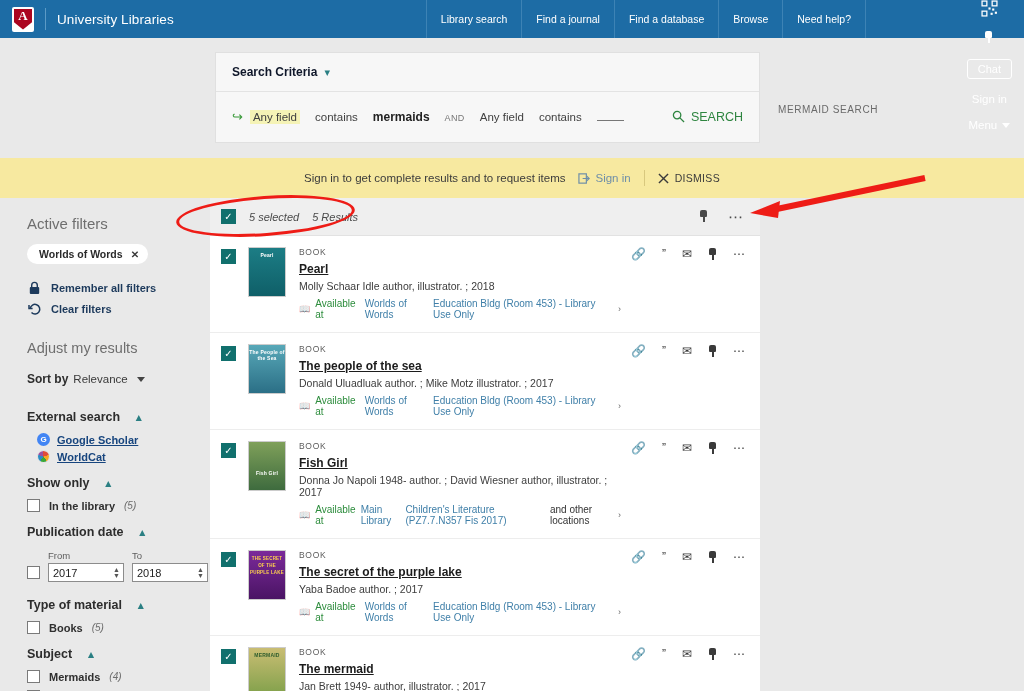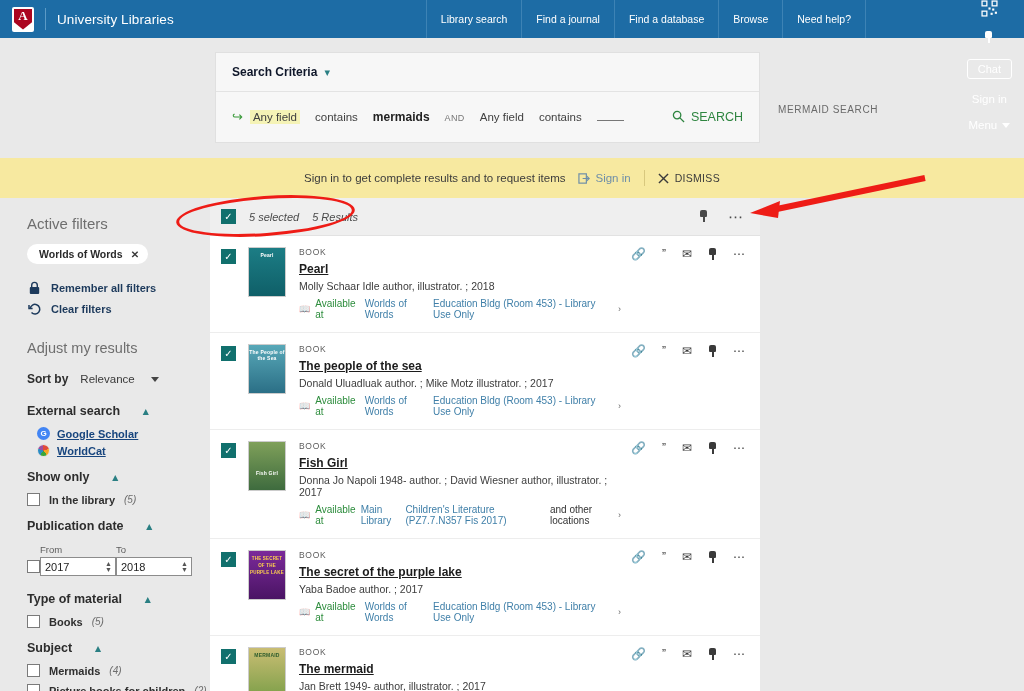--- a/index.html
+++ b/index.html
@@ -97,39 +97,39 @@
   .sidebar { width: 210px; padding: 17px 0 0 27px; background: #e9e9e9; }
   .facet-h1 { font-size: 15px; color: #6e6e6e; font-weight: normal; margin-bottom: 12px; }
   .chip {
     display: inline-flex; align-items: center; gap: 8px; background: #fff; border-radius: 13px;
     padding: 4px 9px 4px 12px; font-size: 10.5px; font-weight: bold; color: #2a2a2a; margin-bottom: 10px;
   }
   .chip-x { font-size: 10px; color: #3a3a3a; }
   .facet-action { display: flex; align-items: center; gap: 9px; margin: 7px 0; font-size: 11px; font-weight: bold; color: #1d3a5c; }
   .facet-action .gi { width: 15px; display: flex; justify-content: center; color: #1d3a5c; font-size: 13px; }
   .facet-h2 { font-size: 14.5px; color: #6e6e6e; margin: 24px 0 16px 0; font-weight: normal; }
-  .sortrow { display: flex; align-items: center; gap: 12px; margin-bottom: 18px; }
+  .sortrow { display: flex; align-items: center; gap: 5px; margin-bottom: 24px; }
   .sort-lbl { font-size: 12px; font-weight: bold; color: #2d2d2d; }
   .sort-val { font-size: 11.5px; color: #3a3a3a; }
   .sort-caret { width: 0; height: 0; border-left: 4px solid transparent; border-right: 4px solid transparent; border-top: 5px solid #444; margin-left: 4px; }
   .facet-group { margin-bottom: 13px; }
-  .facet-title { font-size: 12.5px; font-weight: bold; color: #2d2d2d; display: flex; align-items: center; gap: 23px; margin-bottom: 9px; }
+  .facet-title { font-size: 12.5px; font-weight: bold; color: #2d2d2d; display: flex; align-items: center; gap: 16px; margin-bottom: 9px; }
   .chev-up { color: #2a7f83; font-size: 11px; }
   .ext-link { display: flex; align-items: center; gap: 7px; margin: 4px 0 4px 10px; }
   .ext-link .badge { width: 13px; height: 13px; border-radius: 50%; font-size: 8px; color: #fff; display:flex; align-items:center; justify-content:center; font-weight:bold; }
   .gs-badge { background: #4285f4; }
   .wc-badge { background: #fff; border: 1px solid #ddd; position: relative; overflow: hidden; }
   .wc-badge i { position:absolute; width:100%; height:100%; background:
      conic-gradient(#e04b3a 0 20%, #f5a623 0 40%, #3aa63a 0 60%, #2b8cc4 0 80%, #9b4fa0 0 100%); }
   .ext-link a { font-size: 11px; color: #17457e; text-decoration: underline; font-weight: bold; }
   .cbrow { display: flex; align-items: center; gap: 9px; margin: 7px 0; }
   .cbox { width: 13px; height: 13px; border: 1px solid #7a7a7a; background: #fff; flex: none; }
   .cb-lbl { font-size: 11px; font-weight: bold; color: #2f2f2f; }
   .cb-count { font-size: 10px; color: #6d6d6d; font-style: italic; font-weight: normal; }
-  .daterow { display: flex; gap: 0; align-items: flex-end; margin-top: 11px; }
+  .daterow { display: flex; gap: 8px; align-items: flex-end; margin-top: 11px; }
   .datefield { }
   .date-lbl { font-size: 9.5px; color: #5d5d5d; margin-bottom: 2px; }
   .date-inp {
     width: 76px; height: 19px; background: #fff; border: 1px solid #8c8c8c; font-size: 11px;
     padding: 0 14px 0 4px; color: #222; position: relative; display: flex; align-items: center;
   }
   .spinner { position: absolute; right: 3px; font-size: 7px; color: #555; line-height: 6px; text-align: center; }
 
   
   .results { width: 550px; background: #fff; position: relative; }

